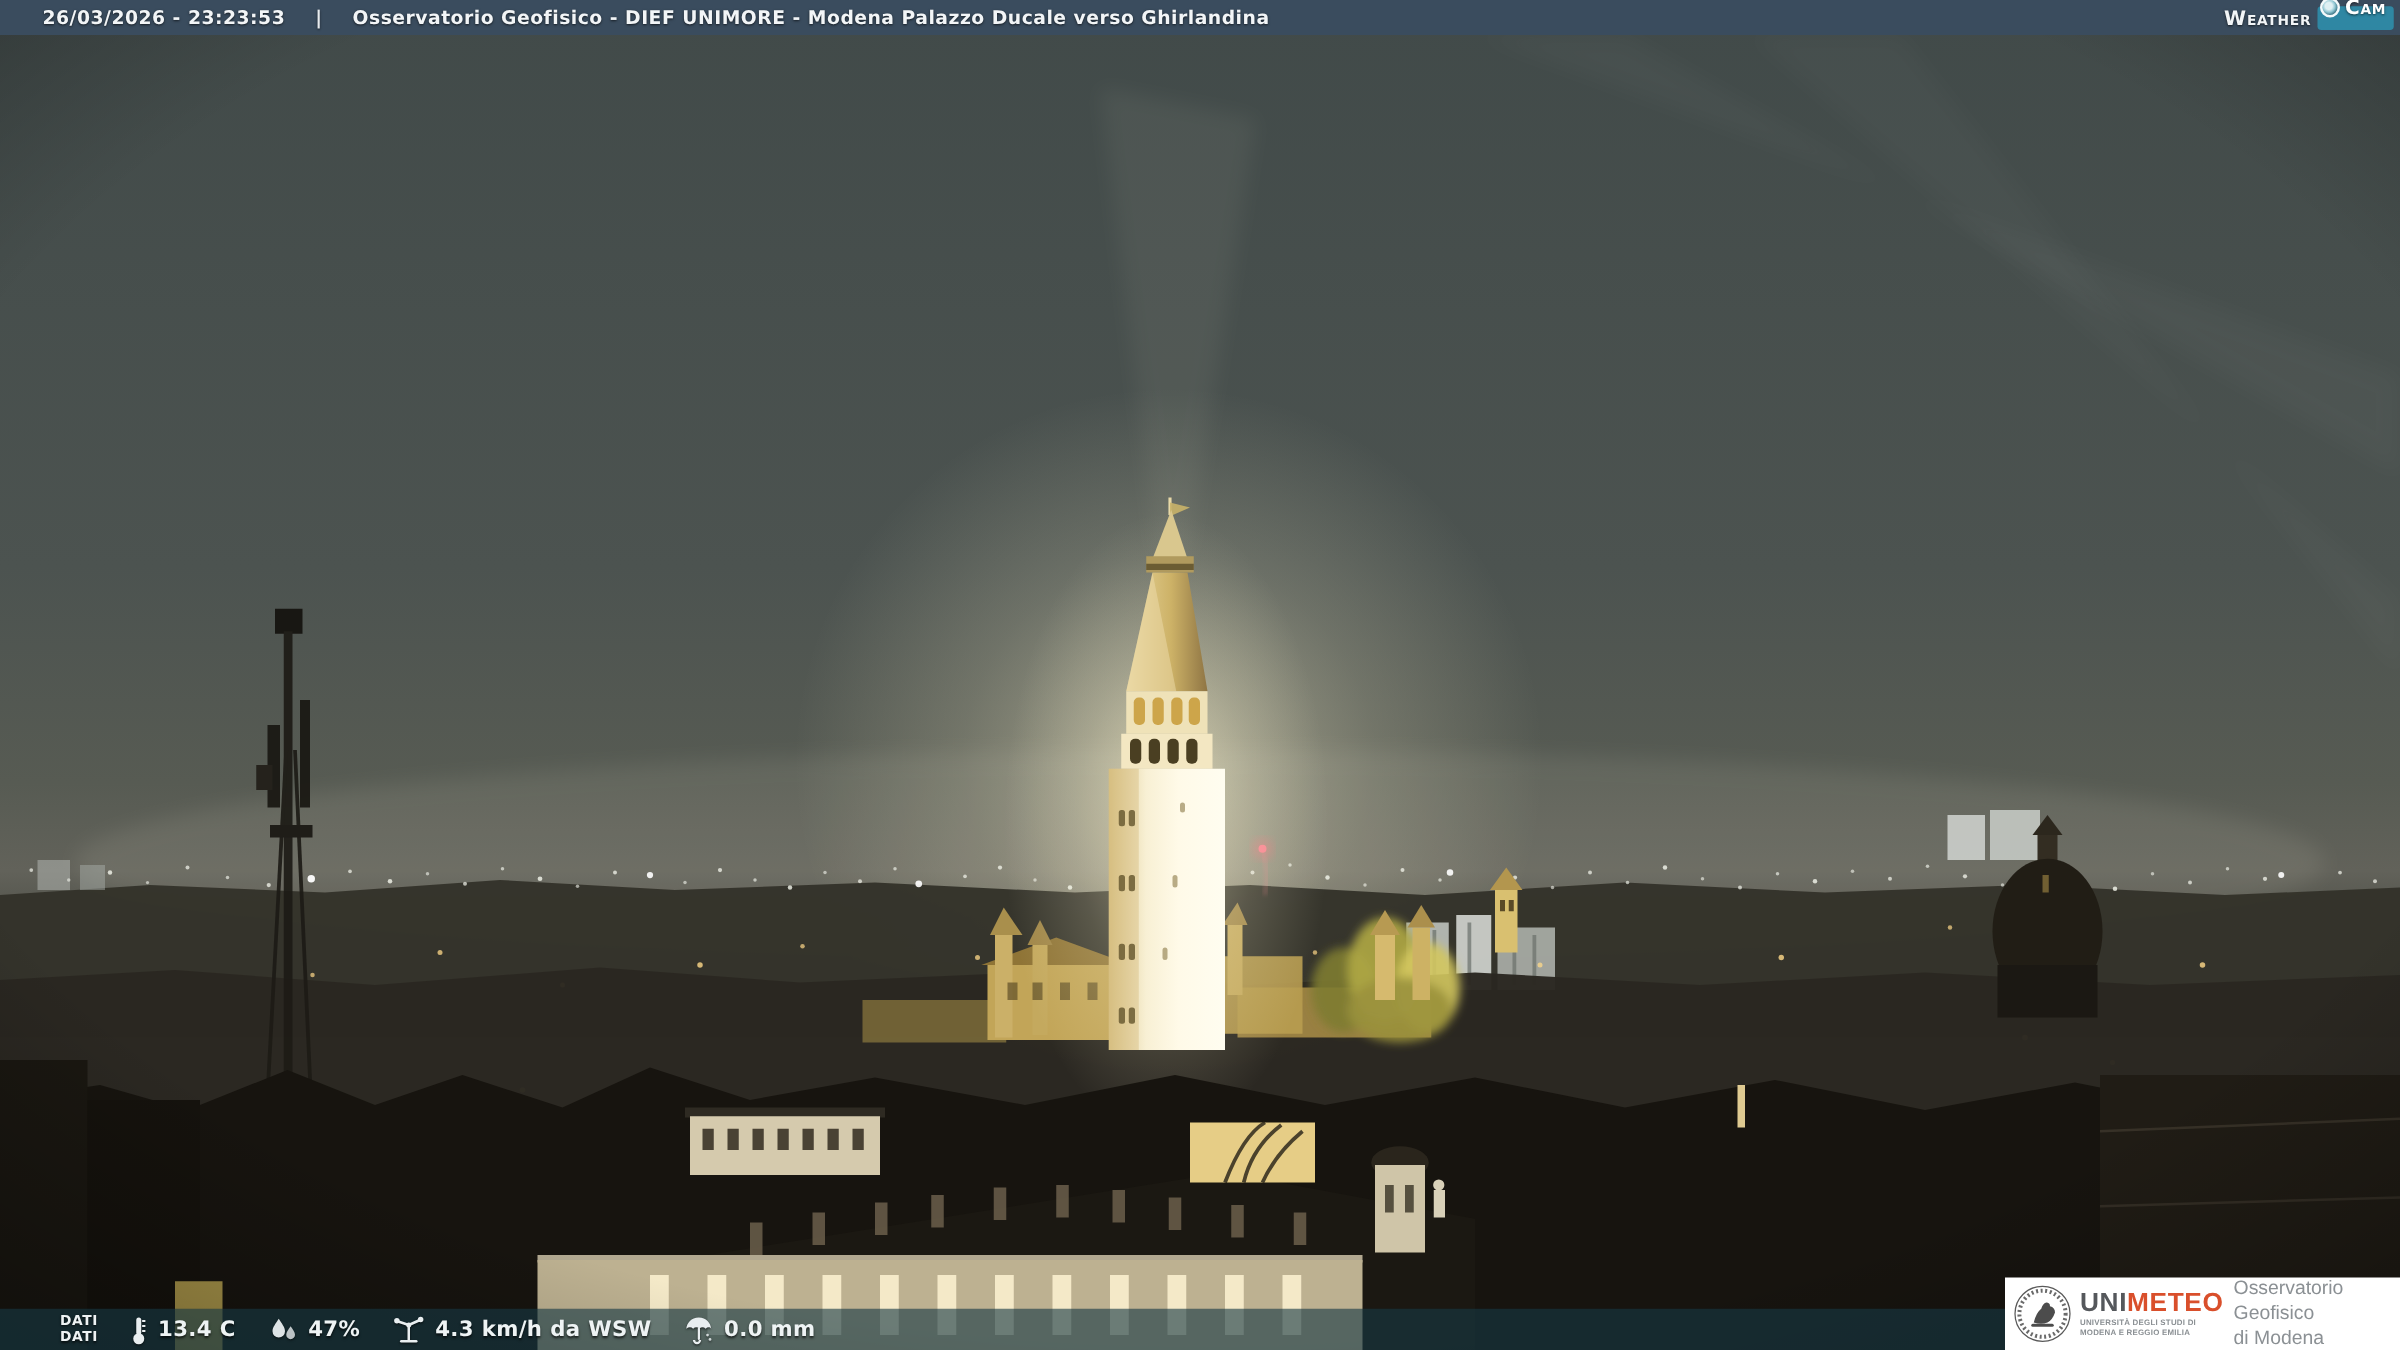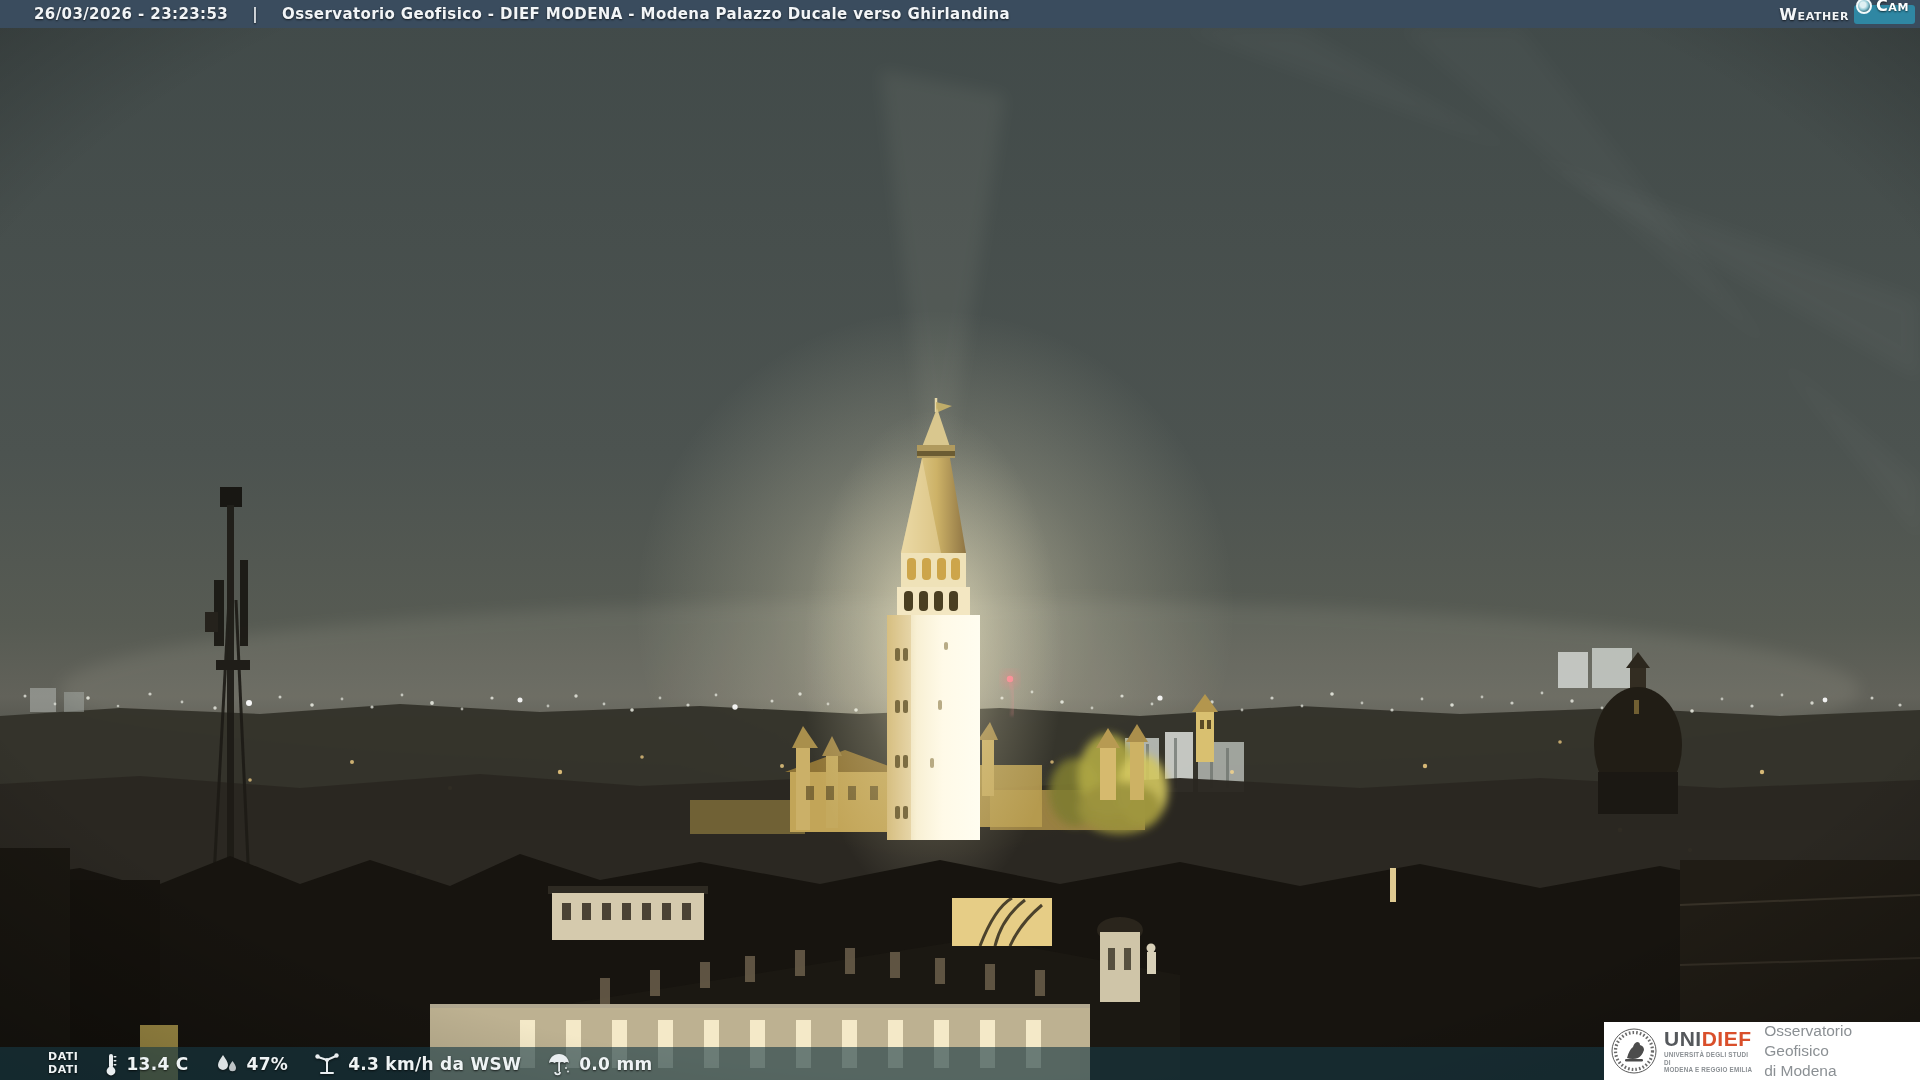--- a/index.html
+++ b/index.html
@@ -393,21 +393,21 @@
     <rect x="1680" y="860" width="240" height="220" fill="#201c15"></rect>
     <line x1="1680" y1="905" x2="1920" y2="895" stroke="#5a5244" stroke-width="2" opacity="0.4"></line>
     <line x1="1680" y1="965" x2="1920" y2="958" stroke="#5a5244" stroke-width="2" opacity="0.35"></line>
 
     <rect x="0" y="0" width="1920" height="1080" fill="url(#vinG)"></rect>
   </svg>
 
   <div class="topbar">
     <span class="datetime">26/03/2026 - 23:23:53</span>
     <span class="sep">|</span>
-    <span class="title">Osservatorio Geofisico - DIEF MODENA - Modena Palazzo Ducale verso Ghirlandina</span>
+    <span class="title">Osservatorio Geofisico - DIEF UNIMORE - Modena Palazzo Ducale verso Ghirlandina</span>
     <span class="wc-logo">
       <span class="wc-weather">Weather</span>
       <span class="wc-cambox">
         <span class="wc-lens"></span>
         <span class="wc-cam">Cam</span>
       </span>
     </span>
   </div>
 
   <div class="weatherbar">
@@ -461,21 +461,21 @@
   </div>
 
   <div class="brandbox">
     <svg class="seal" width="46" height="46" viewBox="0 0 46 46">
       <circle cx="23" cy="23" r="22" fill="#ffffff" stroke="#5a5a5a" stroke-width="1"></circle>
       <circle cx="23" cy="23" r="18.5" fill="none" stroke="#6a6a6a" stroke-width="3.2" stroke-dasharray="1.6 2.1"></circle>
       <path d="M16 30 q2-8 6-11 q1-4 4-5 q3 0 3 3 q4 1 4 5 q-2 6 -6 8 q-5 2 -11 0 Z" fill="#4c4c4c"></path>
       <rect x="14" y="31" width="18" height="2.4" rx="1.2" fill="#4c4c4c"></rect>
     </svg>
     <div class="logoblock">
-      <div class="unimore-word"><span>UNI</span><span class="more">DIEF</span></div>
+      <div class="unimore-word"><span>UNI</span><span class="more">METEO</span></div>
       <div class="unisub">
         <div>UNIVERSITÀ DEGLI STUDI DI</div>
         <div>MODENA E REGGIO EMILIA</div>
       </div>
     </div>
     <div class="obs">
       <div>Osservatorio Geofisico</div>
       <div>di Modena</div>
     </div>
   </div>

